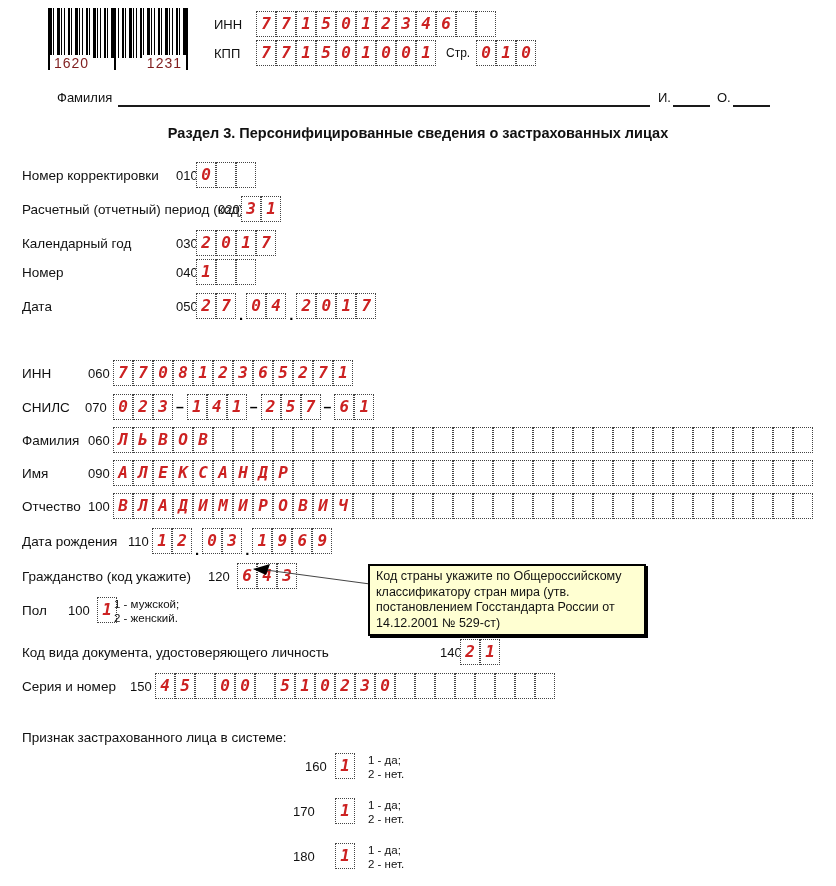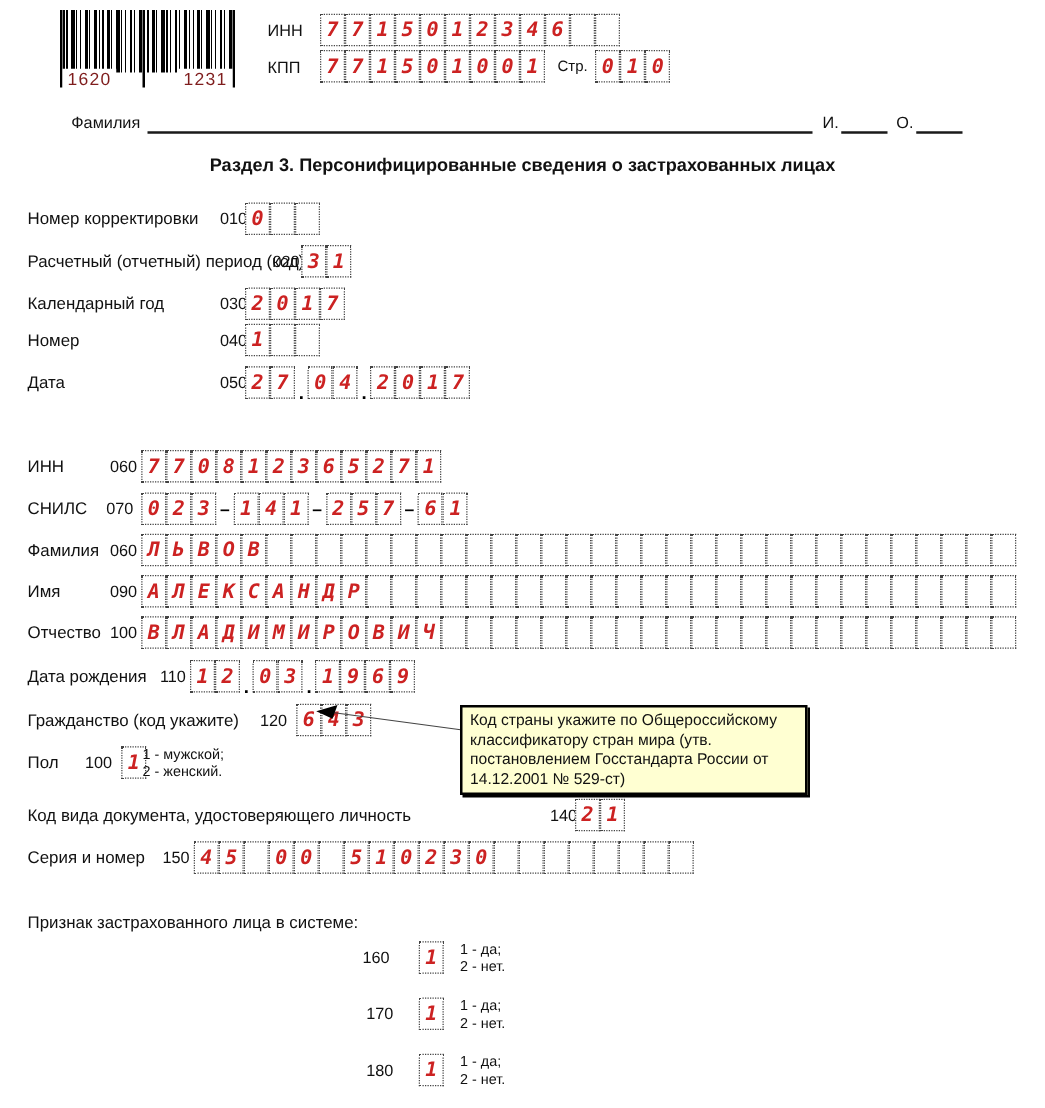--- a/index.html
+++ b/index.html
@@ -402,21 +402,21 @@
 
   <svg class="arrow-svg" viewBox="0 0 122 30">
     <line x1="118" y1="24" x2="14" y2="10" stroke="#444" stroke-width="1"></line>
     <polygon points="1,9 18,4 14,15" fill="#000"></polygon>
   </svg>
   <div class="tooltip">Код страны укажите по Общероссийскому классификатору стран мира (утв. постановлением Госстандарта России от 14.12.2001 № 529-ст)</div>
 
   <div class="sec-label">Признак застрахованного лица в системе:</div>
 
   <div class="frow" style="top:753px">
-    <span class="fcode" style="left:268px">160</span>
+    <span class="fcode" style="left:283px">160</span>
     <div class="cells" style="left:313px">
         <span class="cell">1</span>
       </div>
     <div class="opts" style="left:346px">
       <span>1 - да;</span>
       <span>2 - нет.</span>
     </div>
   </div>
   <div class="frow" style="top:798px">
     <span class="fcode" style="left:271px">170</span>

